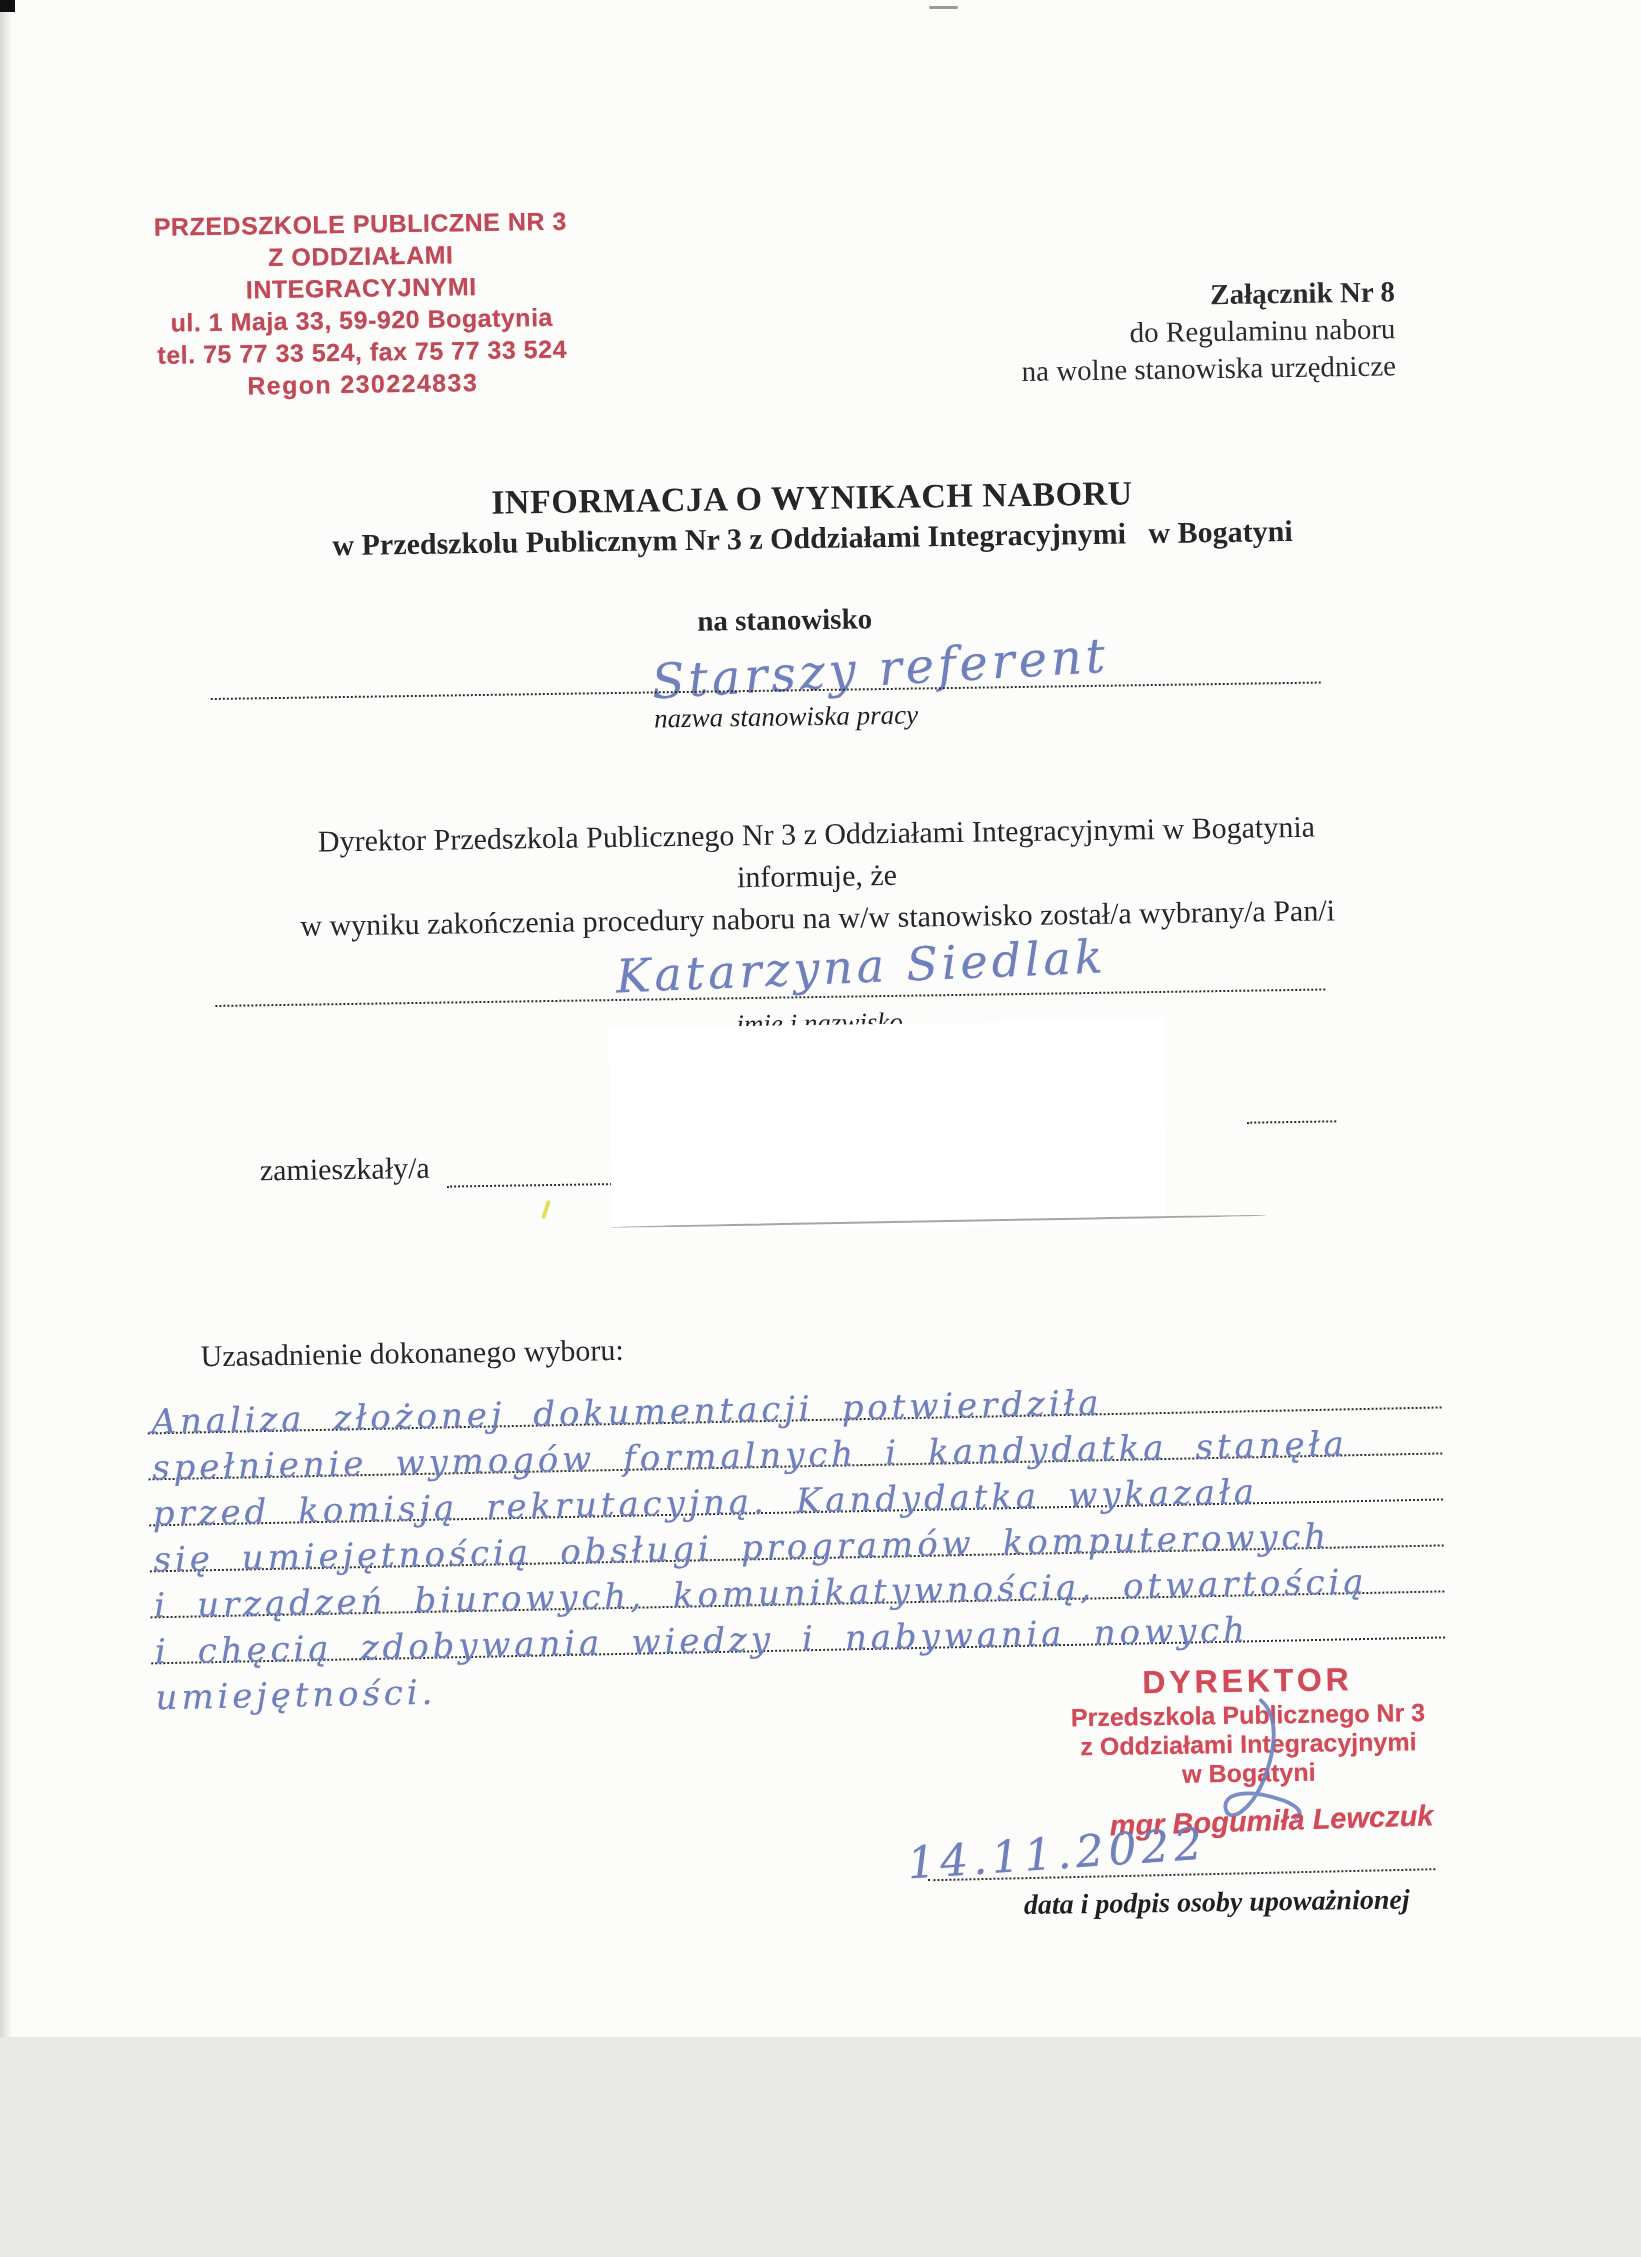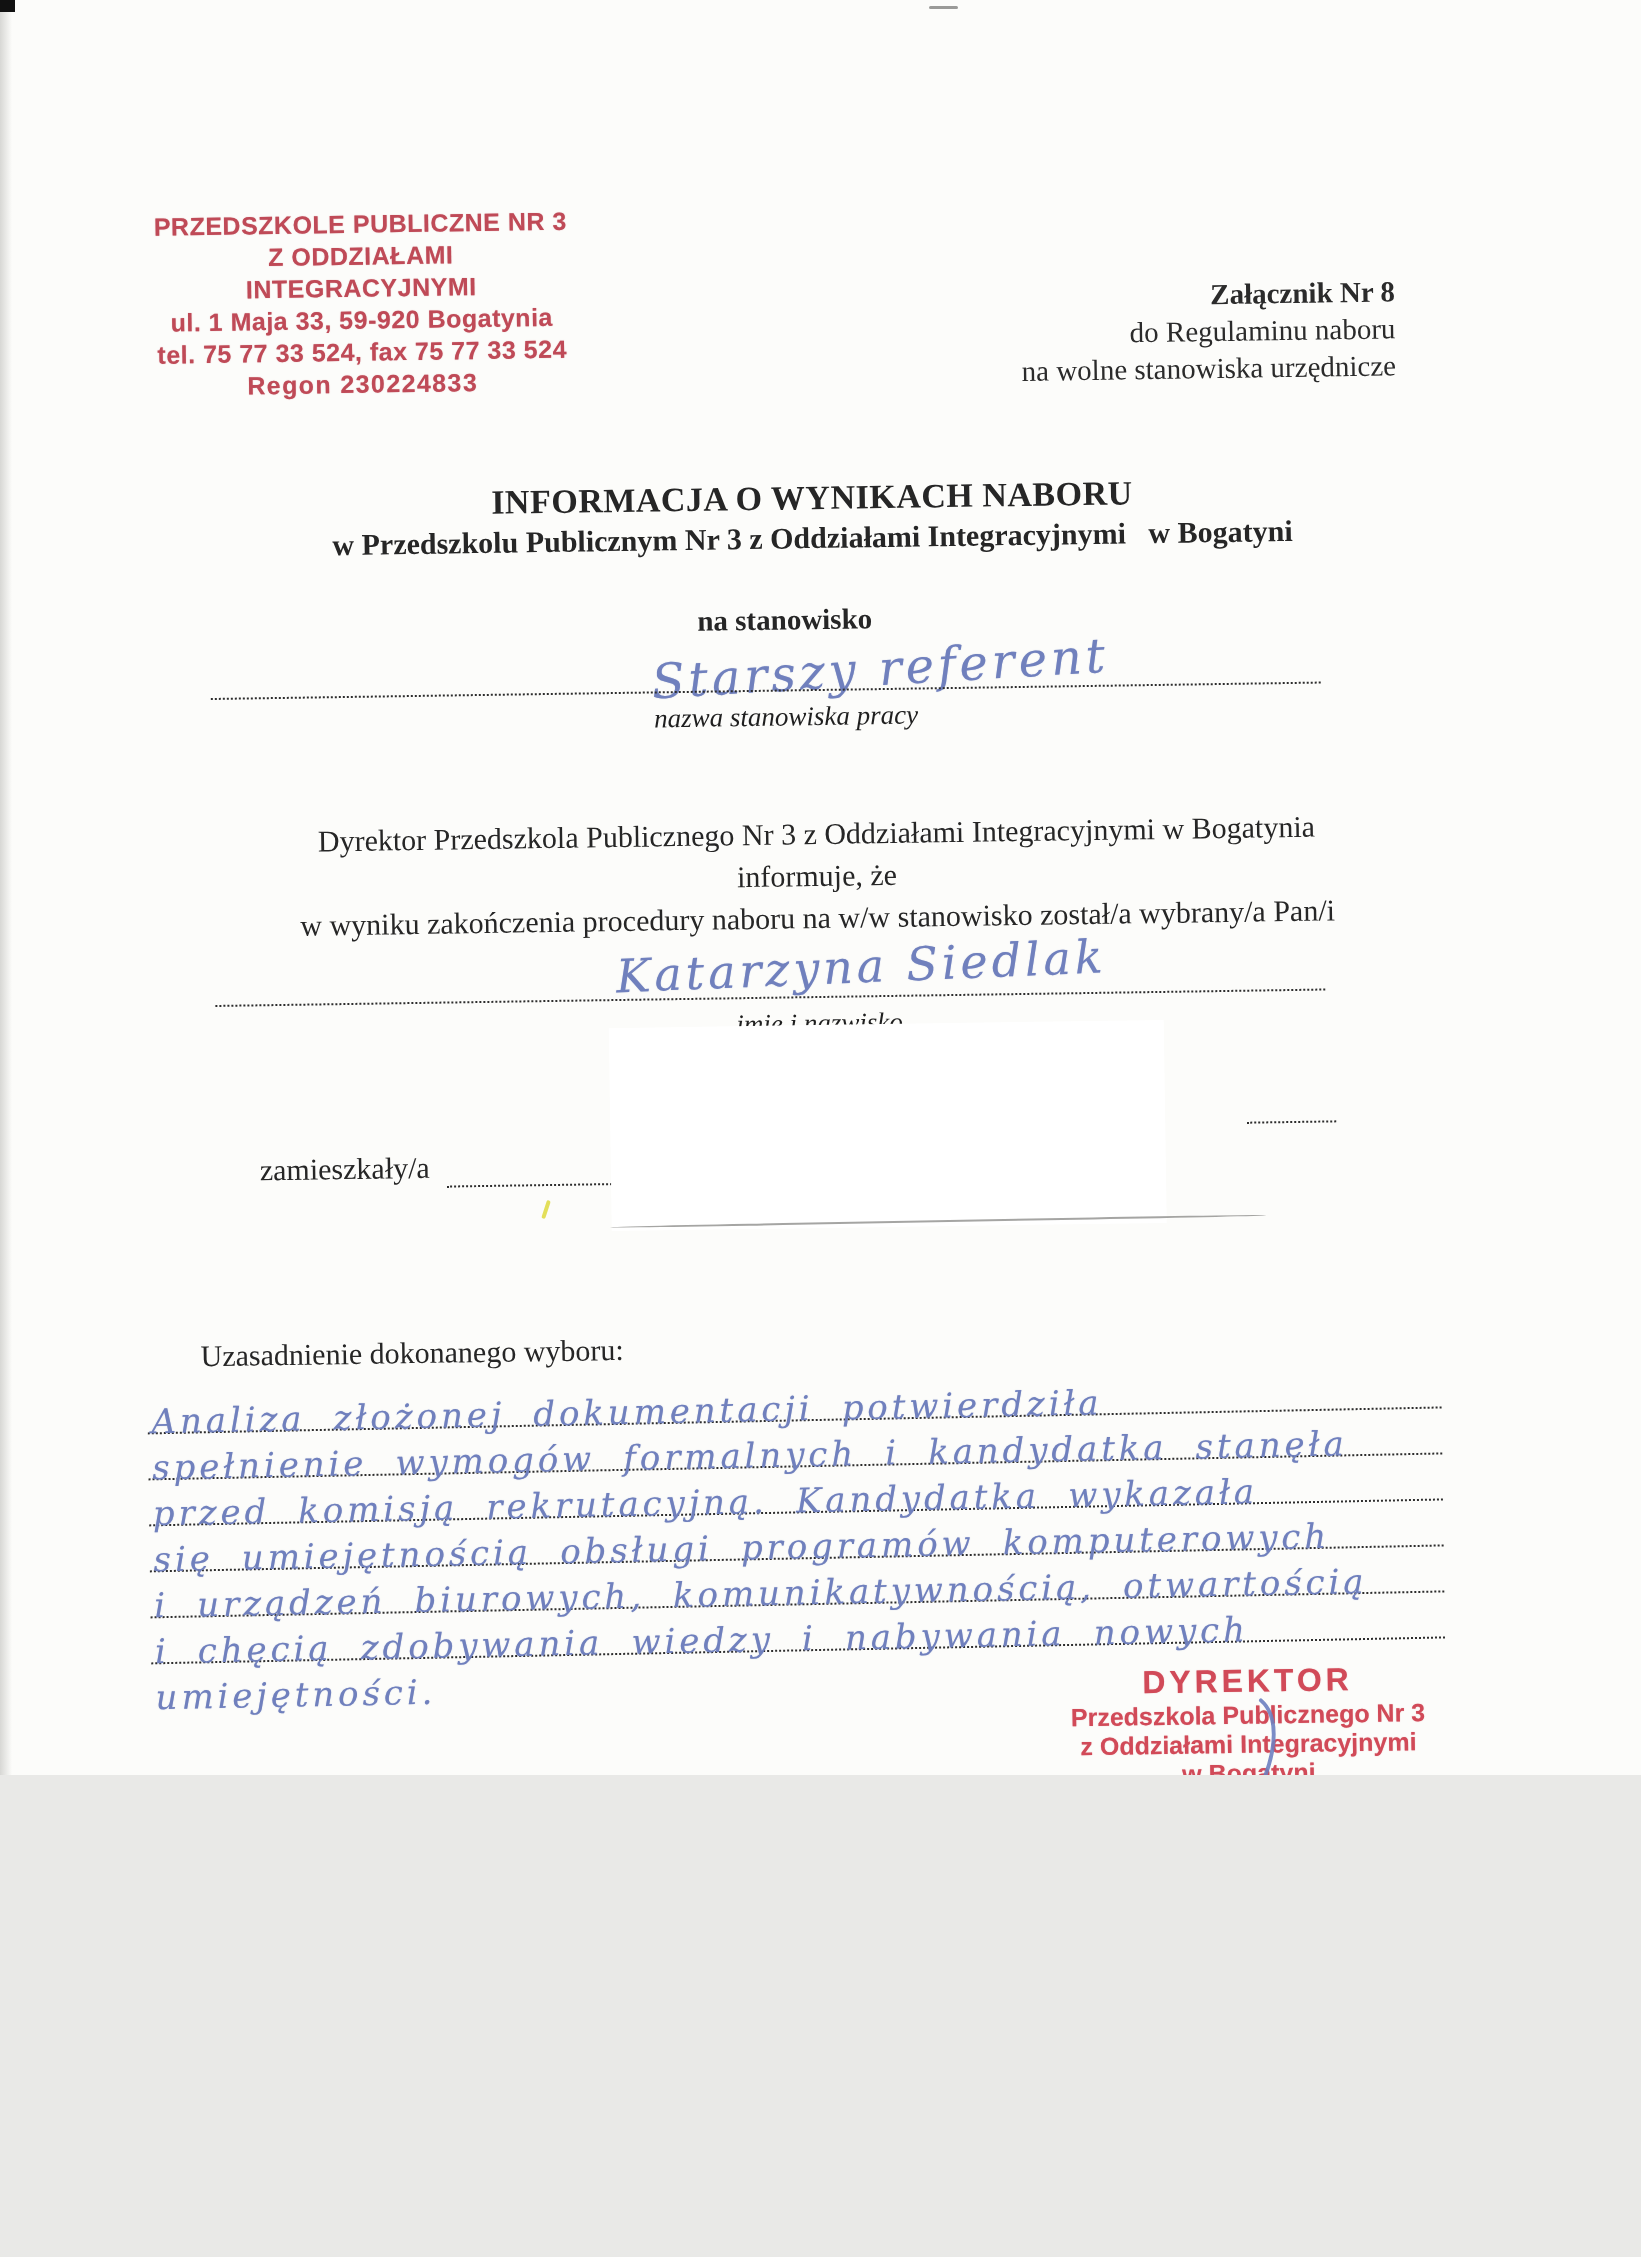--- a/index.html
+++ b/index.html
@@ -1,17 +1,17 @@
 <!DOCTYPE html>
 <html><head>
 <meta charset="utf-8">
 <style>
   html,body{margin:0;padding:0;background:#e9e9e7;}
   #sheet{
-    position:relative;width:1641px;height:1775px;margin:0 auto;
+    position:relative;width:1641px;height:2037px;margin:0 auto;
     background:#fcfcfa;overflow:hidden;
     font-family:"Liberation Serif",serif;color:#262626;
   }
   
   #edge-shade{position:absolute;left:0;top:0;width:11.6px;height:100%;
     background:linear-gradient(to right,rgba(120,120,115,.28),rgba(120,120,115,0));}
   #corner-black{position:absolute;left:0;top:0;width:15.4px;height:11.6px;background:#111;}
   #top-dash{position:absolute;left:929px;top:5.8px;width:29px;height:2.9px;background:#9a9a98;border-radius:1.9px;}
   #pen-mark{position:absolute;left:544px;top:1200px;width:3.9px;height:19.3px;background:#e3df5a;transform:rotate(18deg);border-radius:1.9px;}
 

